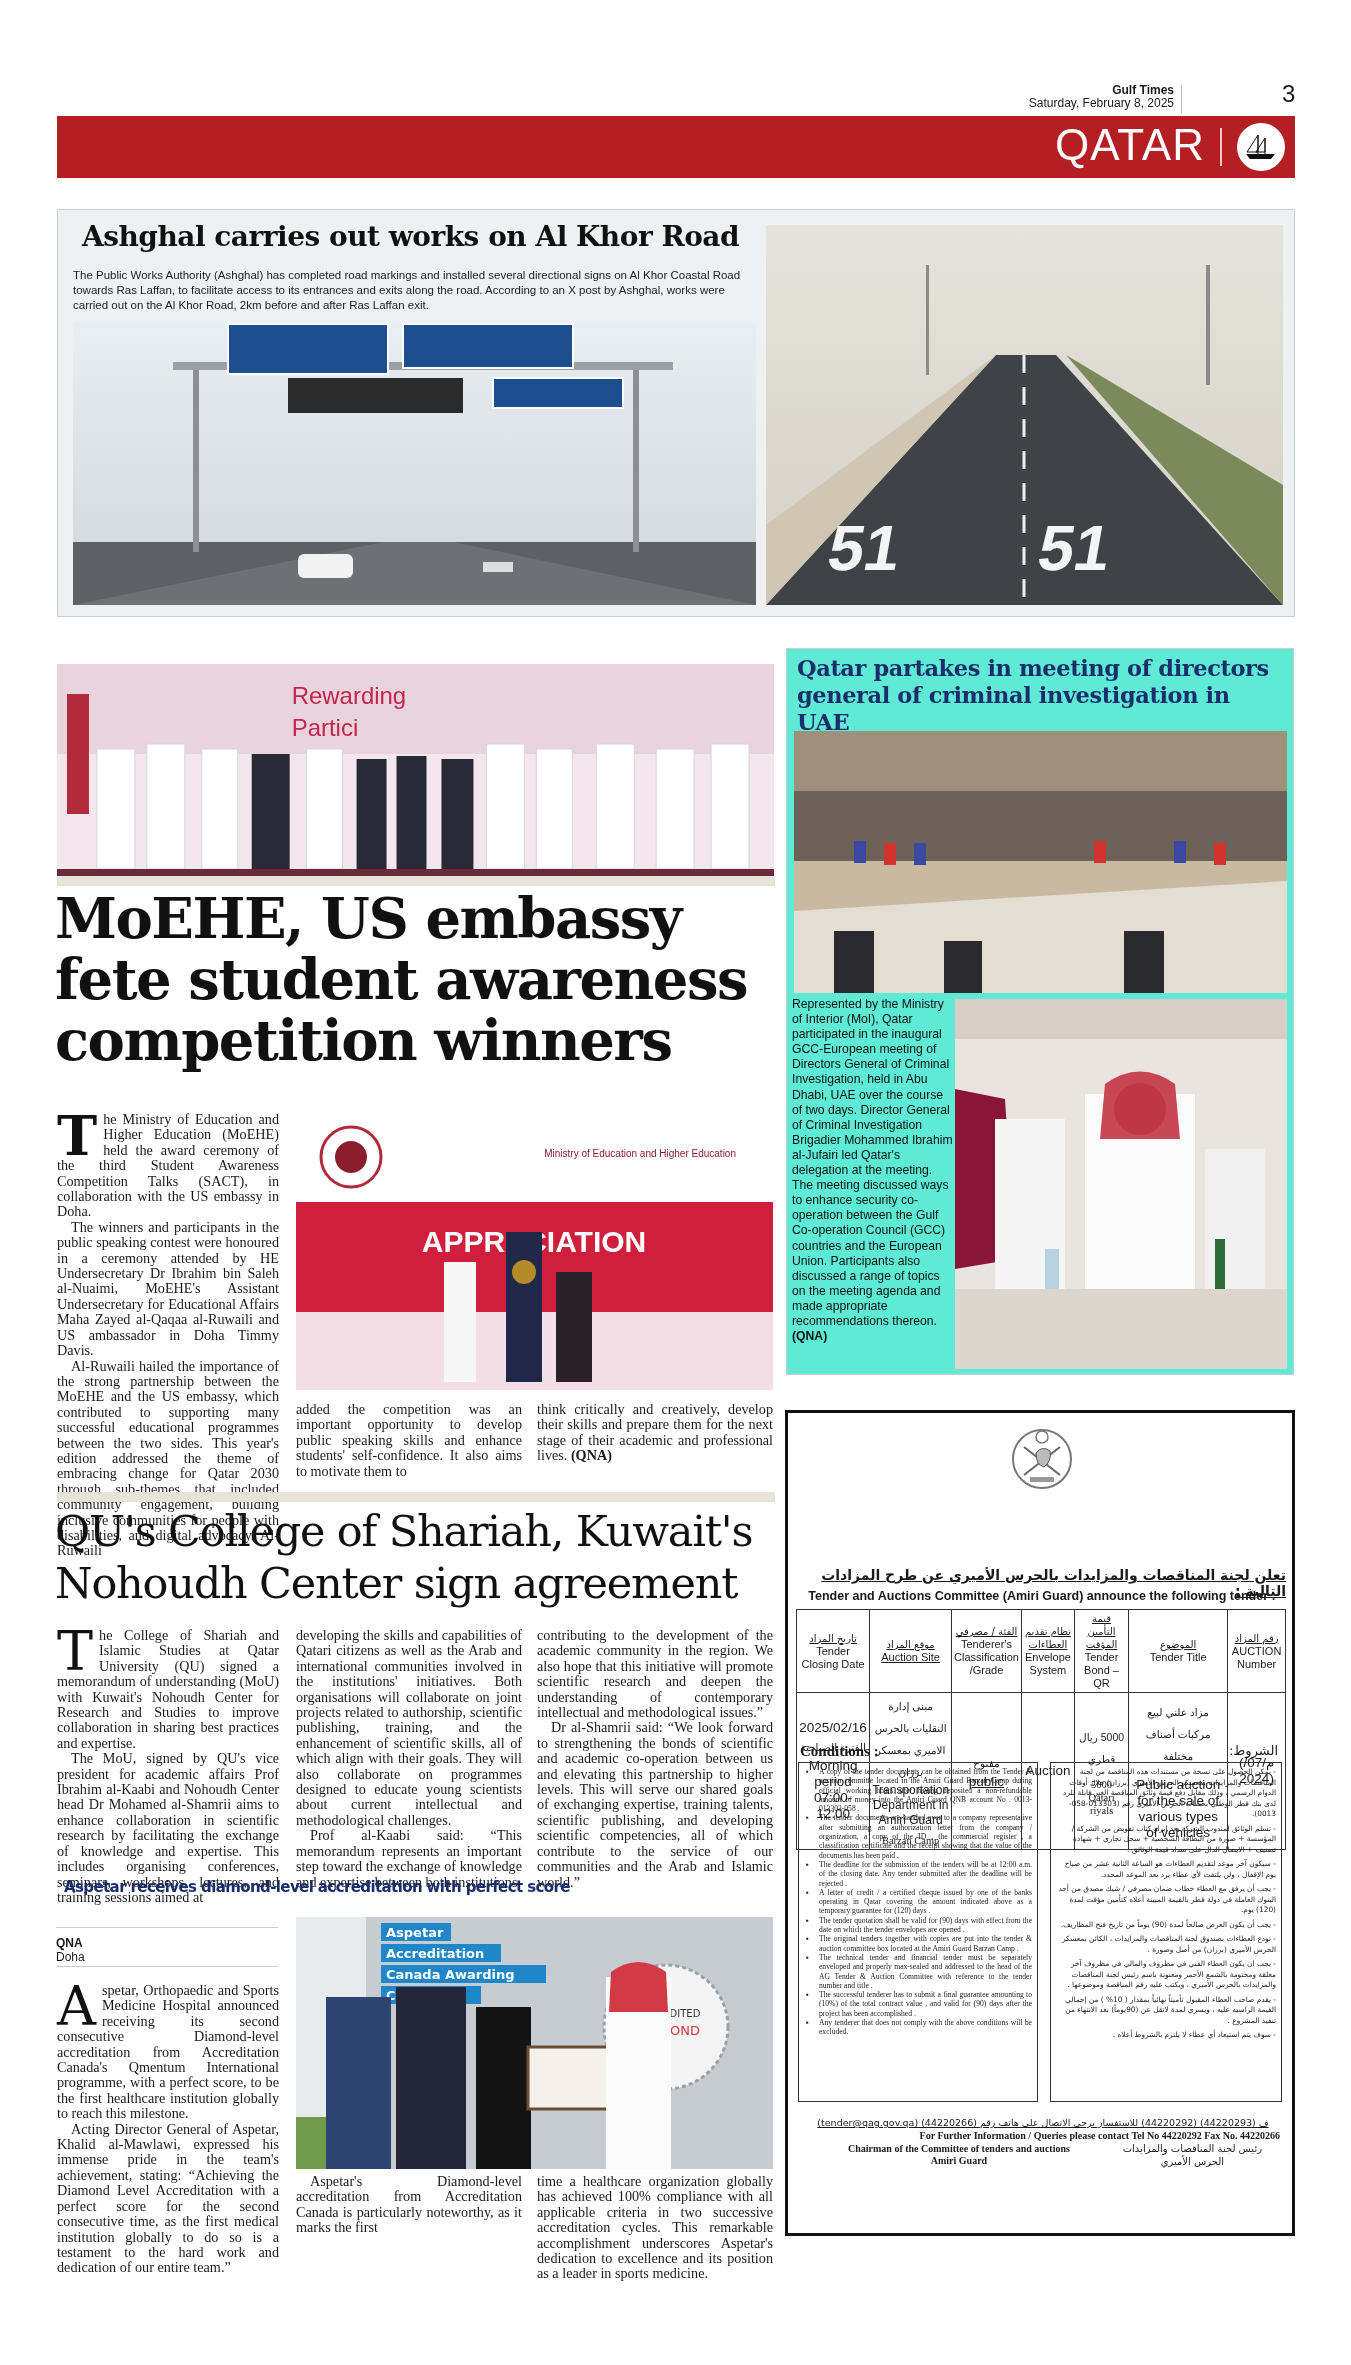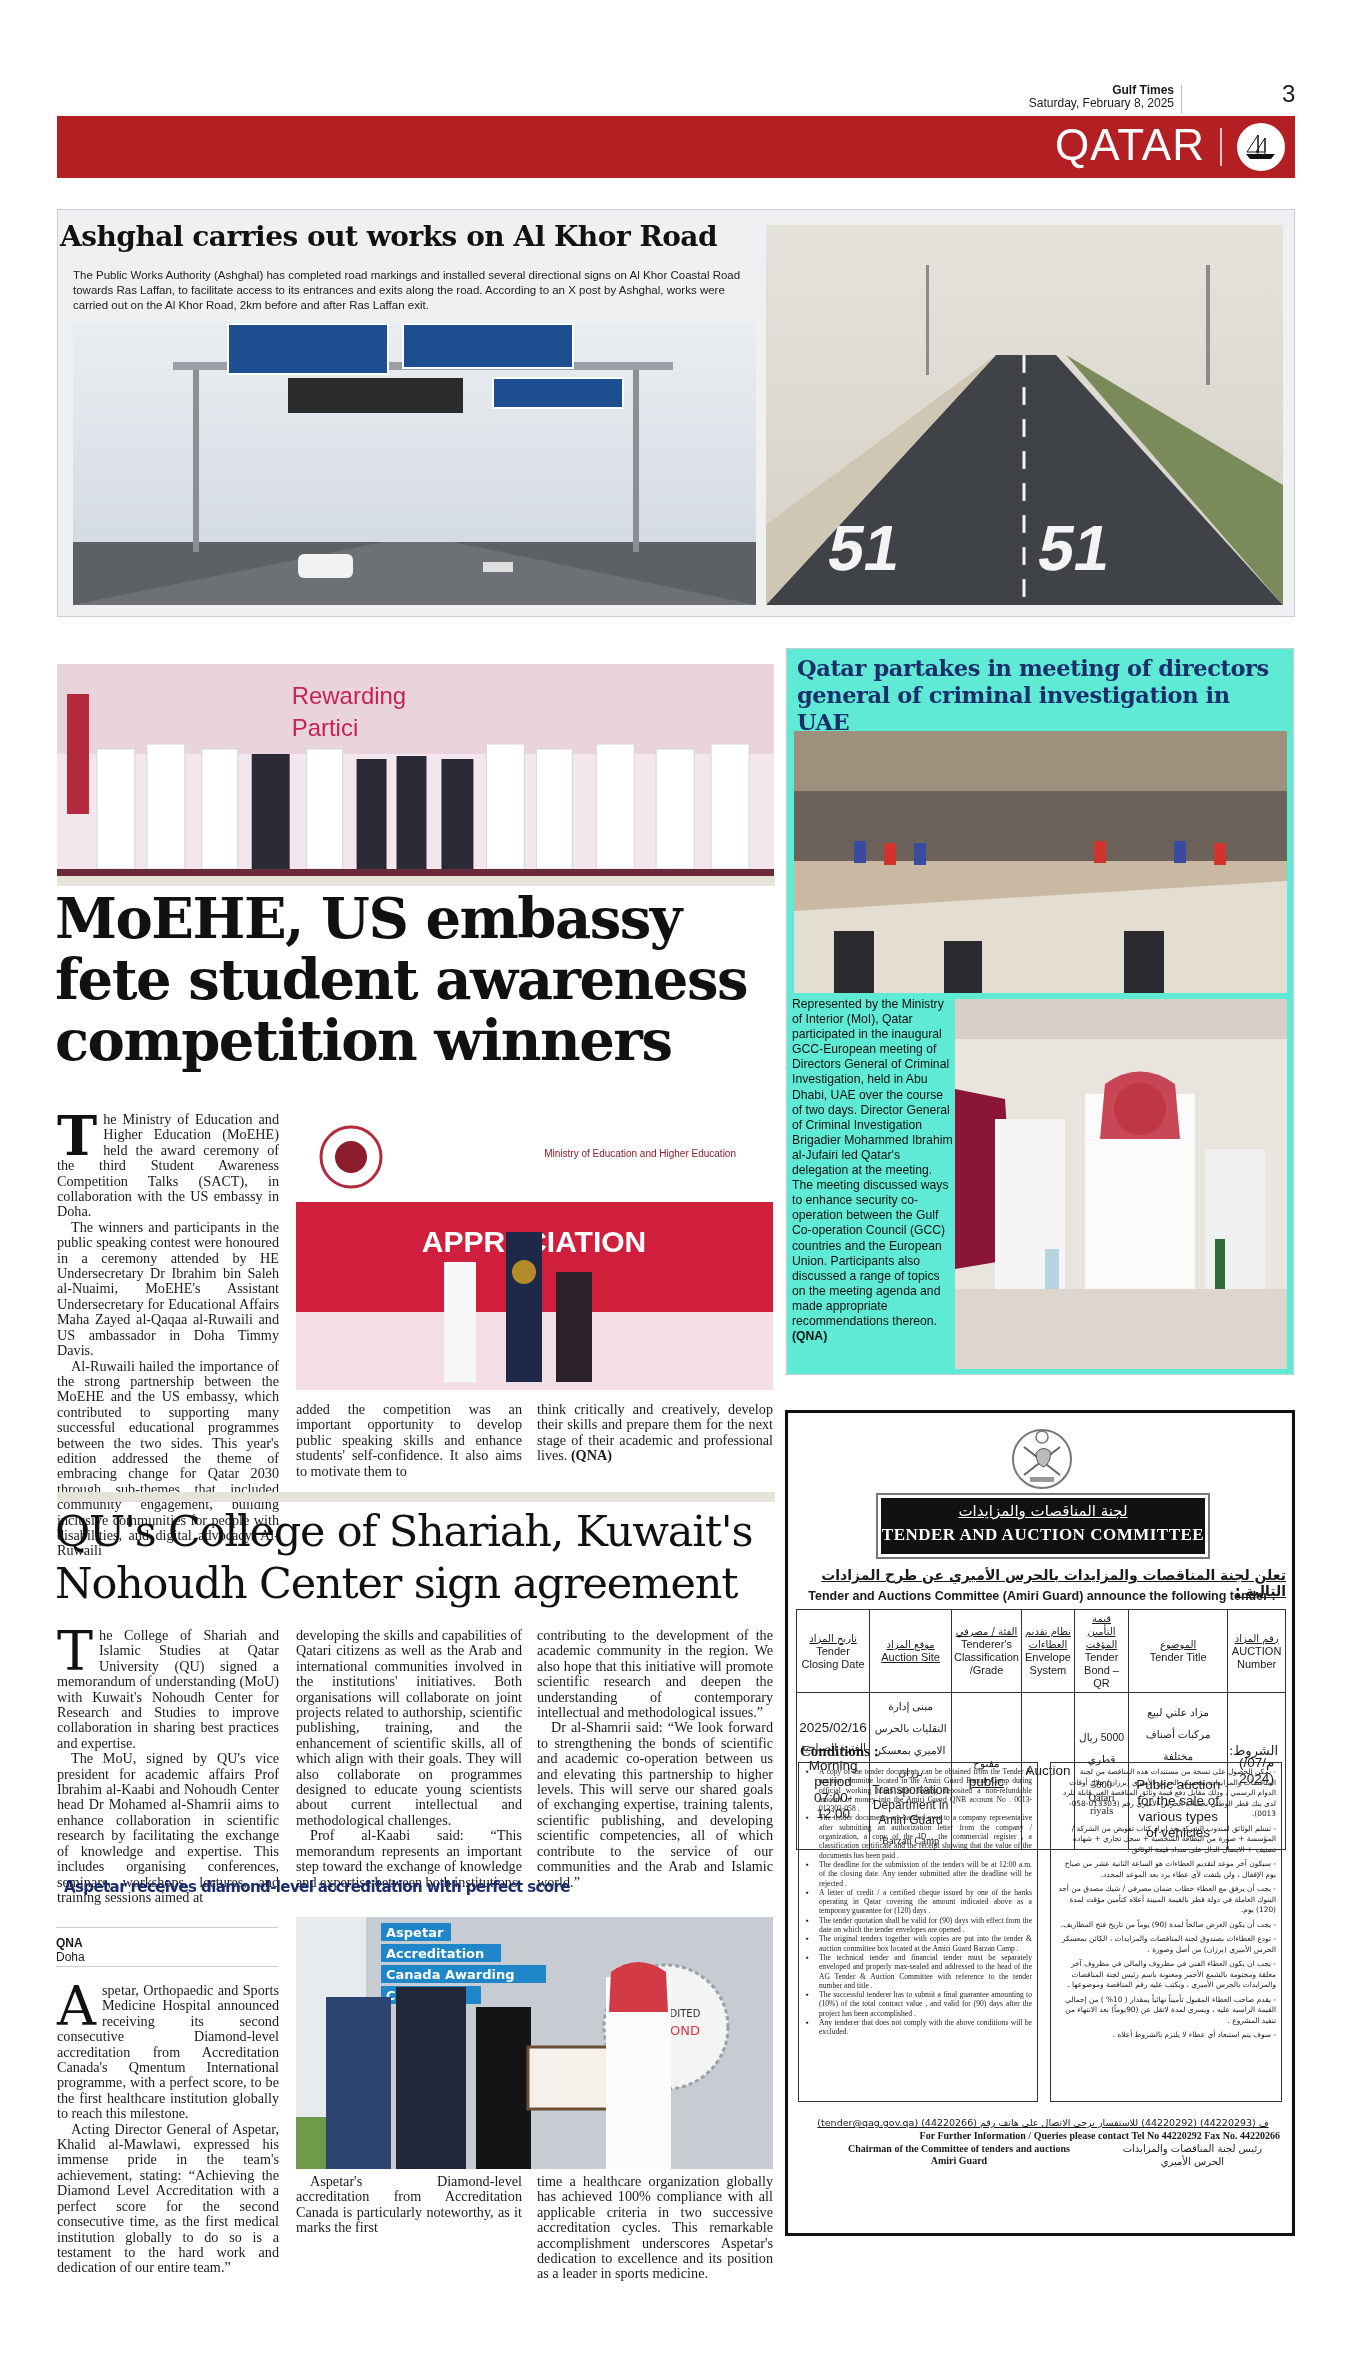--- a/index.html
+++ b/index.html
@@ -17,21 +17,21 @@
   .section-title { right: 90px; top: 4px; color: #ffffff; font-family: "Liberation Sans", sans-serif; font-size: 44px; font-weight: 300; letter-spacing: 1px; }
   .section-pipe { right: 73px; top: 12px; width: 2px; height: 38px; background: #f3c6c7; }
   .section-logo { right: 10px; top: 7px; width: 48px; height: 48px; border-radius: 50%; background: #ffffff; display: flex; align-items: center; justify-content: center; }
 
   
   .photo { overflow: hidden; }
   .photo svg { width: 100%; height: 100%; display: block; }
 
   
   .ashghal-box { left: 57px; top: 209px; width: 1238px; height: 408px; background: #eef0f1; border: 1px solid #c7cdd1; }
-  .ashghal-head { left: 2px; top: 10px; font-family: "DejaVu Serif", serif; font-weight: bold; font-size: 28px; letter-spacing: -0.5px; color: #111; }
+  .ashghal-head { left: 24px; top: 10px; font-family: "DejaVu Serif", serif; font-weight: bold; font-size: 28px; letter-spacing: -0.5px; color: #111; }
   .ashghal-body { left: 15px; top: 58px; width: 680px; font-family: "Liberation Sans", sans-serif; font-size: 11.5px; line-height: 15px; color: #222; }
 
   
   .rule-beige { background: #e6e3d8; }
   .moehe-head { left: 55px; top: 888px; width: 720px; font-family: "DejaVu Serif", serif; font-weight: bold; font-size: 56px; line-height: 61px; letter-spacing: -1.5px; color: #111; }
   .col { font-family: "Liberation Serif", serif; font-size: 14.2px; line-height: 15.4px; text-align: justify; color: #1a1a1a; hyphens: auto; }
   .col p { text-indent: 14px; }
   .col p.first { text-indent: 0; }
   .dropcap { float: left; font-family: "DejaVu Serif", serif; font-weight: bold; font-size: 54px; line-height: 44px; margin: 2px 6px 0 0; color: #111; }
   .dropcap.light { font-weight: normal; }
@@ -317,26 +317,20 @@
 
 <div class="abs ad">
   <div class="abs ad-emblem">
     <svg viewBox="0 0 64 64" width="64" height="64">
       <circle cx="32" cy="32" r="29" fill="none" stroke="#777" stroke-width="2"></circle>
       <circle cx="32" cy="10" r="6" fill="none" stroke="#777" stroke-width="1.5"></circle>
       <path d="M14 48 L50 20 M50 48 L14 20" stroke="#666" stroke-width="2"></path>
       <path d="M26 26 Q32 18 40 24 Q42 34 34 40 Q26 38 26 26 Z" fill="#bbb" stroke="#555"></path>
       <rect x="20" y="50" width="24" height="5" fill="#999"></rect>
     </svg>
-  </div>
-  <div class="abs ad-titlebox">
-    <div class="ad-titleinner">
-      <div class="ad-title-ar">لجنة المناقصات والمزايدات</div>
-      <div class="ad-title-en">TENDER AND AUCTION COMMITTEE</div>
-    </div>
   </div>
   <div class="abs ad-announce-ar">تعلن لجنة المناقصات والمزايدات بالحرس الأميري عن طرح المزادات التالية :</div>
   <div class="abs ad-announce-en">Tender and Auctions Committee (Amiri Guard) announce the following tender :</div>
 
   <table class="abs ad-table">
     <tbody>
         <tr>
       <th style="width:15%;"><span class="ar">تاريخ المزاد</span><span>Tender Closing Date</span></th>
       <th style="width:16%;"><span class="ar">موقع المزاد</span><span class="ul">Auction Site</span></th>
       <th style="width:11%;"><span class="ar">الفئة / مصرفي</span><span>Tenderer's Classification /Grade</span></th>

